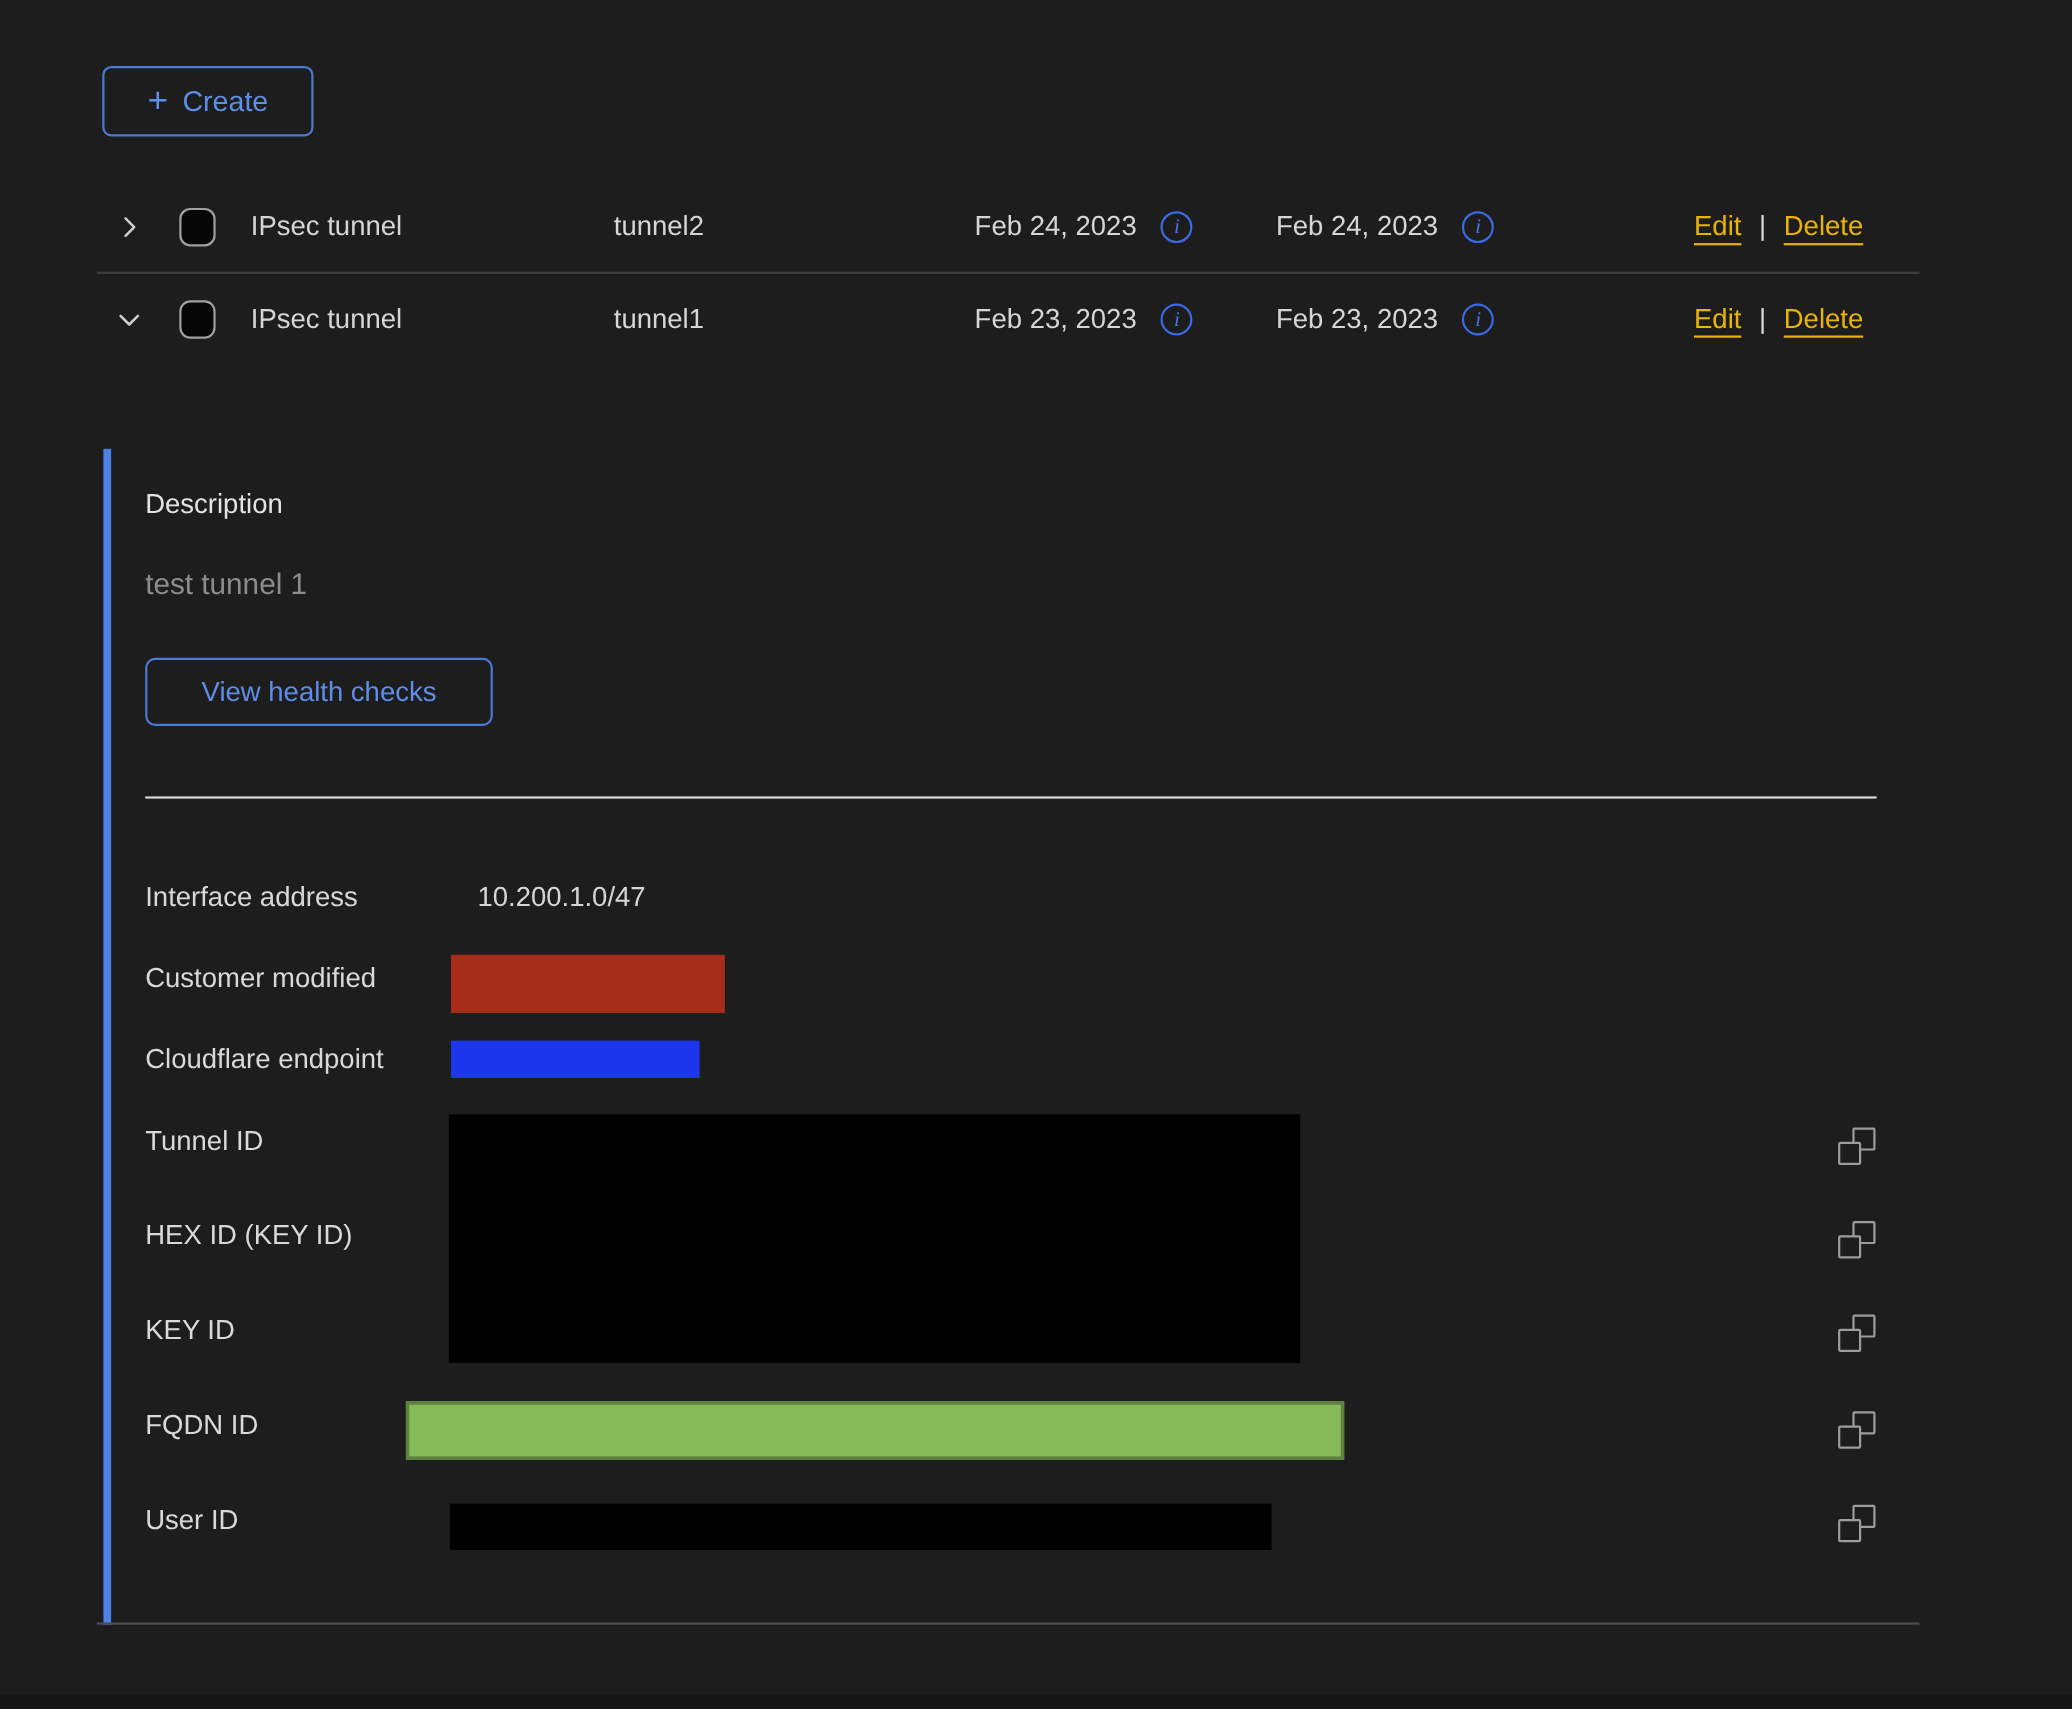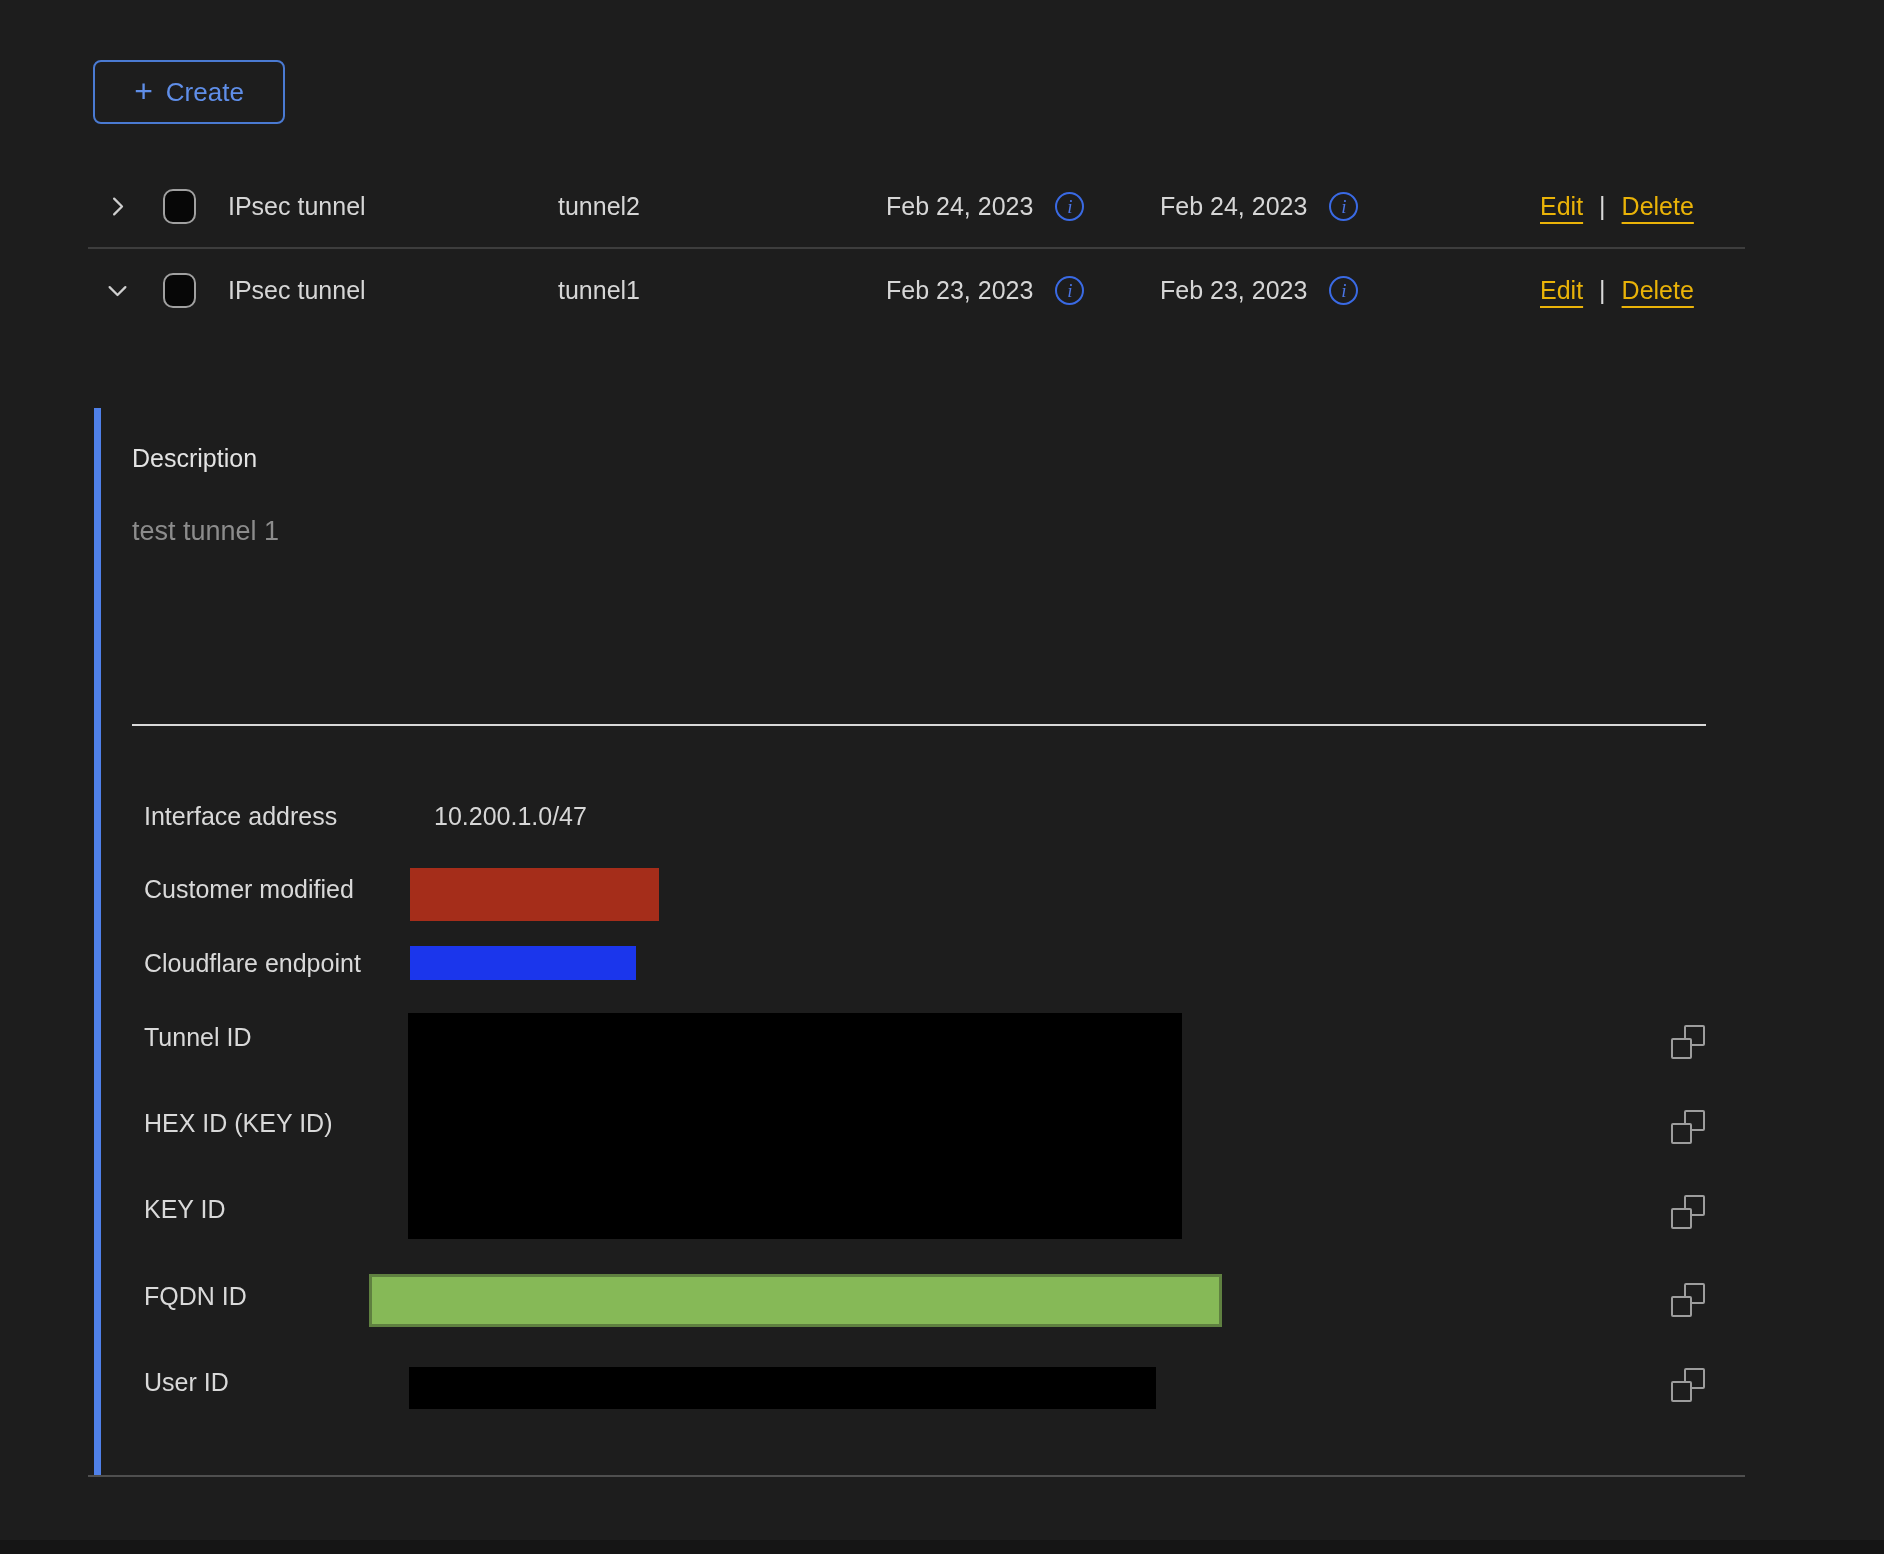--- a/index.html
+++ b/index.html
@@ -80,21 +80,21 @@
   .health-btn {
     position: absolute; left: 132px; top: 190px; width: 316px; height: 62px;
     background: transparent;
     border: 2px solid #4a7ad2; border-radius: 9px;
     color: #5f8ee8; font-size: 25px;
     font-family: "Liberation Sans", sans-serif;
     display: flex; align-items: center; justify-content: center;
     cursor: pointer;
   }
   .panel-divider { position: absolute; left: 132px; top: 316px; width: 1574px; height: 2px; background: #d9d9d9; }
-  .field-label { position: absolute; left: 144px; font-size: 25px; color: #d9d9d9; white-space: nowrap; }
+  .field-label { position: absolute; left: 132px; font-size: 25px; color: #d9d9d9; white-space: nowrap; }
   .field-value { position: absolute; font-size: 25px; color: #d6d6d6; }
   .redact { position: absolute; }
   .redact-red { left: 410px; top: 460px; width: 249px; height: 53px; background: #a52d1a; }
   .redact-blue { left: 410px; top: 538px; width: 226px; height: 34px; background: #1b36ec; }
   .redact-black-big { left: 408px; top: 605px; width: 774px; height: 226px; background: #000000; }
   .redact-green { left: 369px; top: 866px; width: 853px; height: 53px; background: #86b957; border: 3px solid #5f8040; }
   .redact-black-user { left: 409px; top: 959px; width: 747px; height: 42px; background: #000000; }
   .bottom-divider { position: absolute; left: 88px; top: 1067px; width: 1657px; height: 2px; background: #4f4f4f; }
 
   
@@ -170,20 +170,21 @@
       </div>
     </div>
   </div>
 
   <div class="panel">
     <div class="panel-accent"></div>
 
     <div class="desc-label">Description</div>
     <div class="desc-value">test tunnel 1</div>
 
+    <button class="health-btn">View health checks</button>
 
     <div class="panel-divider"></div>
 
     <div class="field-label" style="top: 394px;">Interface address</div>
     <div class="field-value" style="left: 434px; top: 394px;">10.200.1.0/47</div>
 
     <div class="field-label" style="top: 467px;">Customer modified</div>
     <div class="redact redact-red"></div>
 
     <div class="field-label" style="top: 541px;">Cloudflare endpoint</div>

